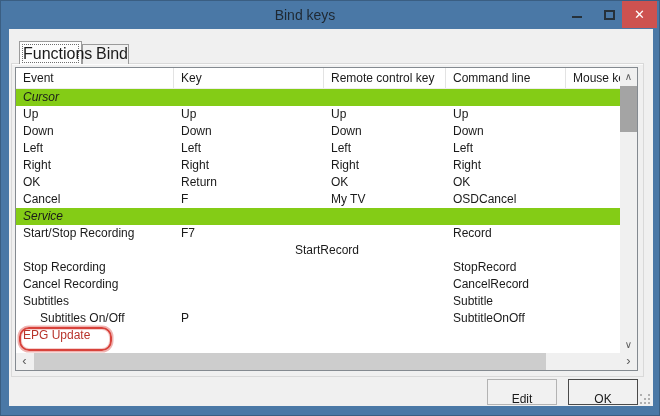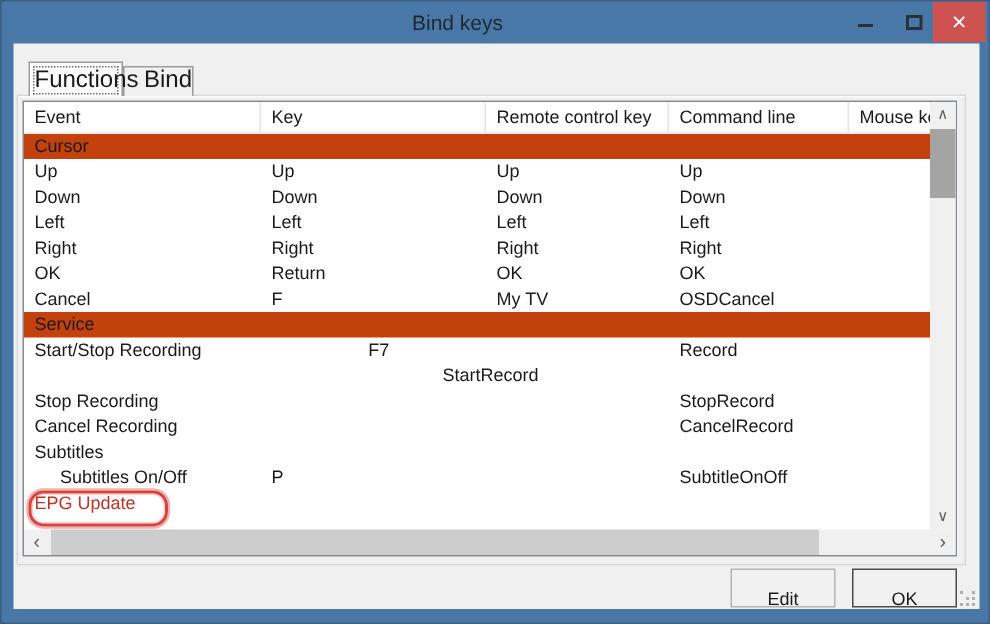--- a/index.html
+++ b/index.html
@@ -38,21 +38,21 @@
   
   .table{position:absolute;left:14px;top:66px;width:623px;height:304px;
     background:#fff;border:1px solid #848a90;z-index:3;font-size:12px;color:#1a1a1a;}
   .thead{position:absolute;left:0;top:0;width:621px;height:21px;background:#fff;
     border-bottom:1px solid #ededed;display:flex;z-index:1;}
   .hcell{height:20px;line-height:20px;padding-left:7px;overflow:hidden;white-space:nowrap;
     border-right:1px solid #e3e3e3;flex:0 0 auto;}
   .hcell:last-child{border-right:none;}
   .rows{position:absolute;left:0;top:21px;width:604px;height:264px;overflow:hidden;background:#fff;}
   .trow{display:flex;height:17px;line-height:17px;width:604px;}
-  .trow.group{background:#c2410c;}
+  .trow.group{background:#84cc16;font-style:italic;}
   .tcell{flex:0 0 auto;padding-left:7px;overflow:hidden;white-space:nowrap;}
   .trow.hl .tcell{color:#b8352c;}
   
   .vscroll{position:absolute;right:0;top:0;width:17px;height:285px;background:#f0f0f0;z-index:6;}
   .varrow{position:absolute;left:0;width:17px;height:17px;color:#5c5c5c;font-size:10px;
     text-align:center;line-height:17px;}
   .varrow.up{top:0;}
   .varrow.down{bottom:0;}
   .vthumb{position:absolute;left:0;top:18px;width:17px;height:46px;background:#a4a4a4;}
   .hscroll{position:absolute;left:0;top:285px;width:621px;height:17px;background:#f0f0f0;z-index:5;}
@@ -165,21 +165,21 @@
         </div>
         <div class="trow group">
           <div class="tcell" style="width: 158px;">Service</div>
           <div class="tcell" style="width: 150px;"></div>
           <div class="tcell" style="width: 122px;"></div>
           <div class="tcell" style="width: 120px;"></div>
           <div class="tcell" style="width: 71px;"></div>
         </div>
         <div class="trow">
           <div class="tcell" style="width: 158px;">Start/Stop Recording</div>
-          <div class="tcell" style="width: 150px; text-align: center;">F7</div>
+          <div class="tcell" style="width: 150px;">F7</div>
           <div class="tcell" style="width: 122px;"></div>
           <div class="tcell" style="width: 120px;">Record</div>
           <div class="tcell" style="width: 71px;"></div>
         </div>
         <div class="trow">
           <div class="tcell" style="width: 150px;"></div>
           <div class="tcell" style="width: 122px;"></div>
           <div class="tcell" style="width: 120px;">StartRecord</div>
           <div class="tcell" style="width: 71px;"></div>
         </div>
@@ -194,20 +194,21 @@
           <div class="tcell" style="width: 158px;">Cancel Recording</div>
           <div class="tcell" style="width: 150px;"></div>
           <div class="tcell" style="width: 122px;"></div>
           <div class="tcell" style="width: 120px;">CancelRecord</div>
           <div class="tcell" style="width: 71px;"></div>
         </div>
         <div class="trow">
           <div class="tcell" style="width: 158px;">Subtitles</div>
           <div class="tcell" style="width: 150px;"></div>
           <div class="tcell" style="width: 122px;"></div>
+          <div class="tcell" style="width: 120px;">Subtitle</div>
           <div class="tcell" style="width: 71px;"></div>
         </div>
         <div class="trow">
           <div class="tcell" style="width: 158px; padding-left: 24px;">Subtitles On/Off</div>
           <div class="tcell" style="width: 150px;">P</div>
           <div class="tcell" style="width: 122px;"></div>
           <div class="tcell" style="width: 120px;">SubtitleOnOff</div>
           <div class="tcell" style="width: 71px;"></div>
         </div>
         <div class="trow hl">

